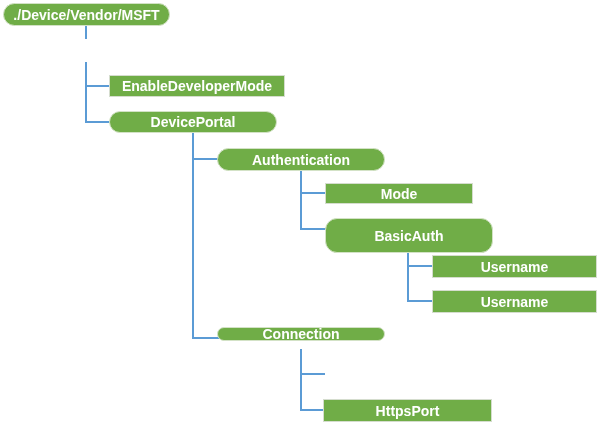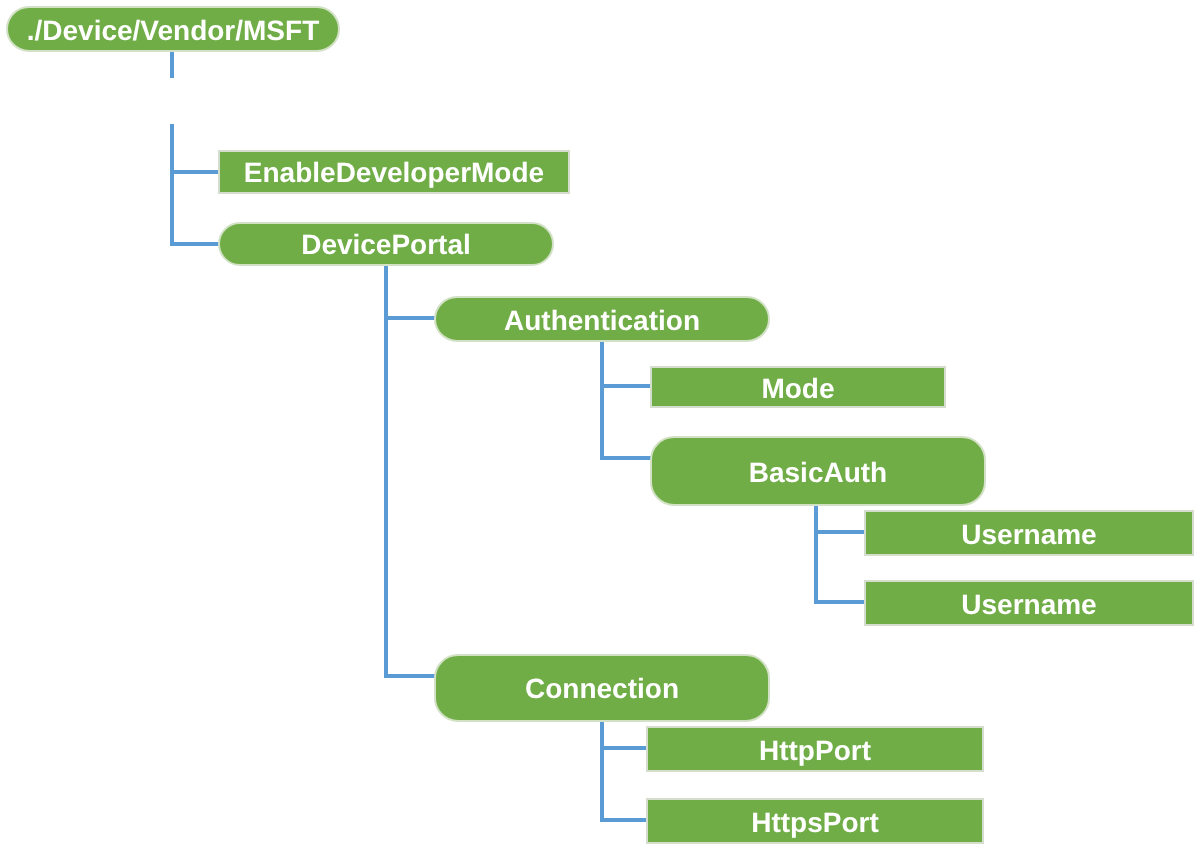--- a/index.html
+++ b/index.html
@@ -83,19 +83,18 @@
   <div class="node pill" style="left:217px;top:148px;width:168px;height:23px">Authentication</div>
 
   <div class="node rect" style="left:325px;top:183px;width:148px;height:21px">Mode</div>
 
   <div class="node pill" style="left:325px;top:218px;width:168px;height:35px">BasicAuth</div>
 
   <div class="node rect" style="left:432px;top:255px;width:165px;height:23px">Username</div>
 
   <div class="node rect" style="left:432px;top:290px;width:165px;height:23px">Username</div>
 
-  <div class="node pill" style="left:217px;top:327px;width:168px;height:34px">Connection</div>
+  <div class="node pill" style="left:217px;top:327px;width:168px;height:14px">Connection</div>
 
-  <div class="node rect" style="left:323px;top:363px;width:169px;height:23px">HttpPort</div>
 
   <div class="node rect" style="left:323px;top:399px;width:169px;height:23px">HttpsPort</div>
 
 </div>
 
 </body></html>

